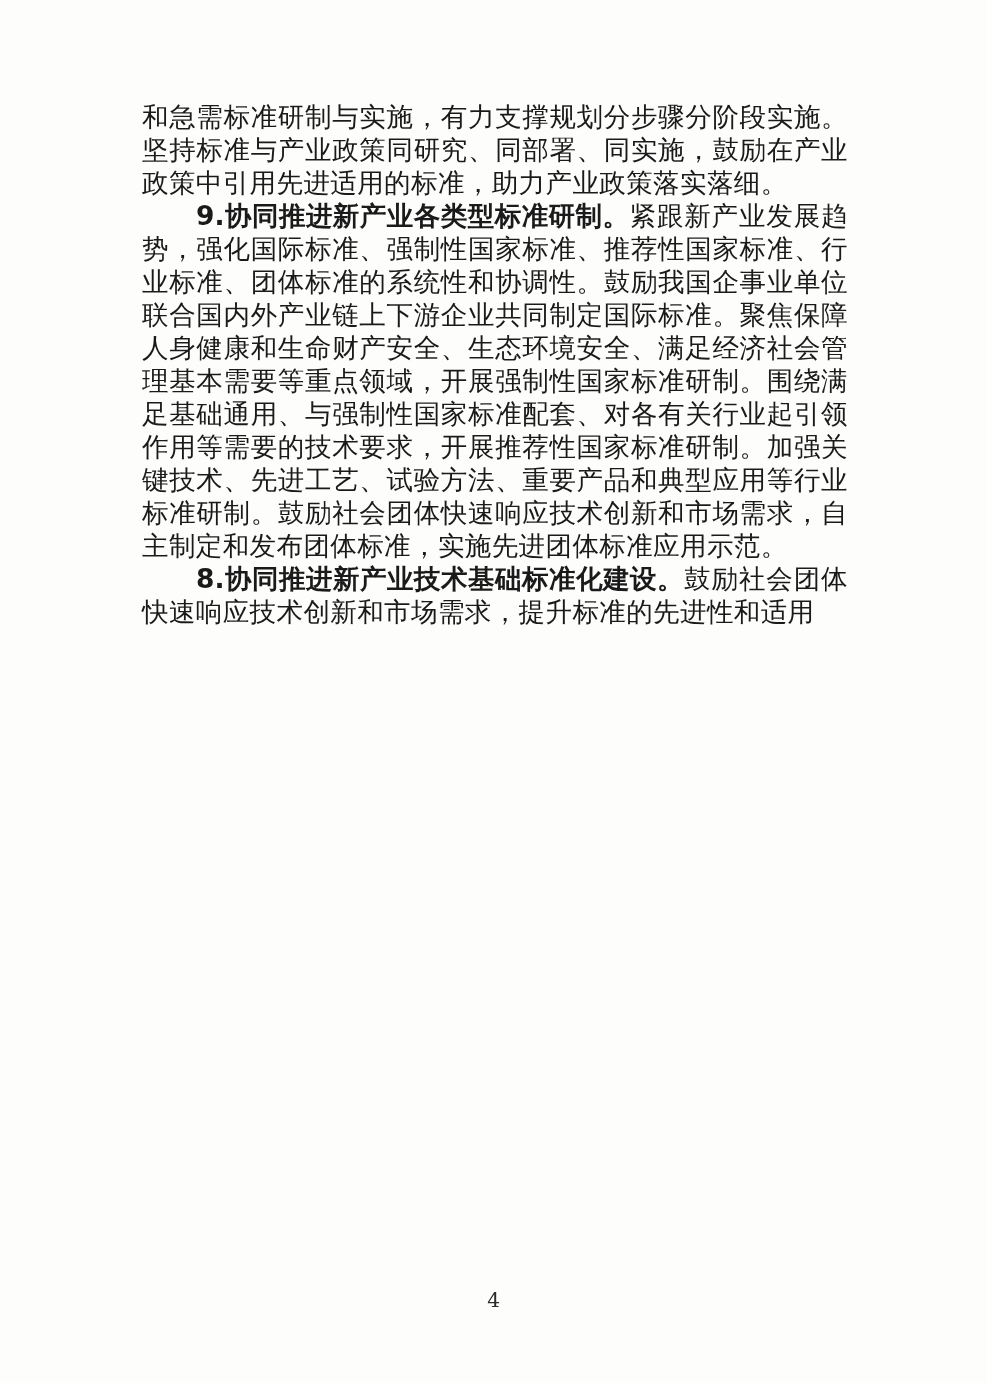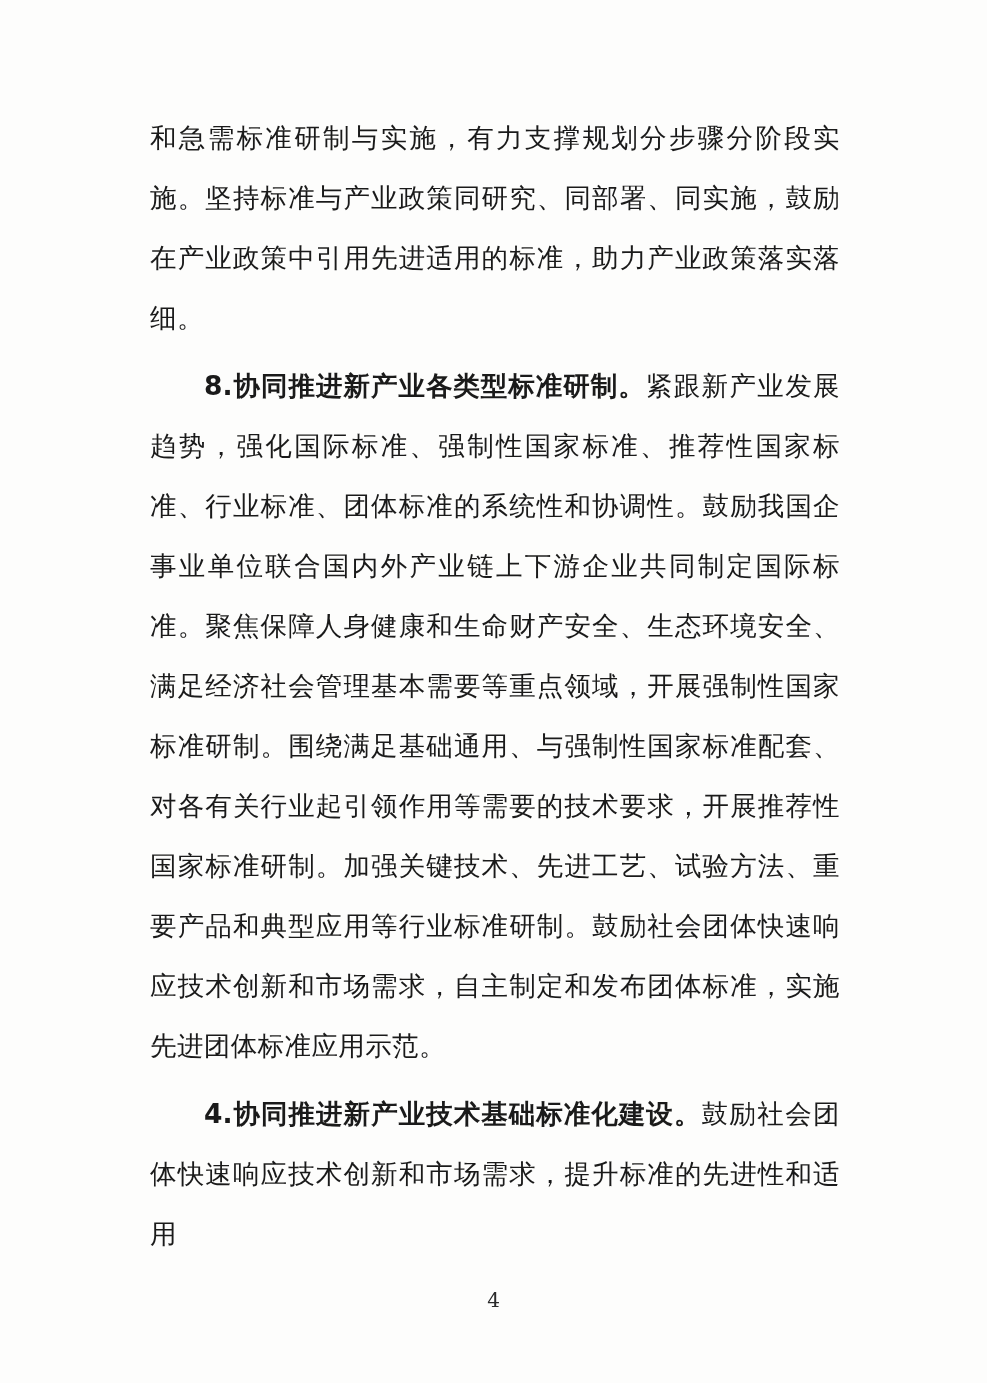--- a/index.html
+++ b/index.html
@@ -16,24 +16,24 @@
     overflow: hidden;
     font-family: "DejaVu Serif", "Liberation Serif", serif;
   }
   .body-area {
     position: absolute;
     left: 142px;
     top: 100px;
     width: 706px;
   }
   p {
-    margin: 8px;
+    margin: 0;
     color: #1a1a1a;
     font-size: 26.5px;
-    line-height: 60px;
+    line-height: 33px;
     text-align: justify;
     text-justify: inter-character;
     letter-spacing: 0.4px;
     font-family: "DejaVu Serif", "Liberation Serif", serif;
   }
   p.cont {
     text-indent: 0;
   }
   p.indent {
     text-indent: 54px;
@@ -55,21 +55,21 @@
   }
 </style>
 </head>
 <body>
 
 <div class="page">
   <div class="body-area">
 
     <p class="cont">和急需标准研制与实施，有力支撑规划分步骤分阶段实施。坚持标准与产业政策同研究、同部署、同实施，鼓励在产业政策中引用先进适用的标准，助力产业政策落实落细。</p>
 
-    <p class="indent"><span class="lead">8.协同推进新产业各类型标准研制。</span><span>紧跟新产业发展趋势，强化国际标准、强制性国家标准、推荐性国家标准、行业标准、团体标准的系统性和协调性。鼓励我国企事业单位联合国内外产业链上下游企业共同制定国际标准。聚焦保障人身健康和生命财产安全、生态环境安全、满足经济社会管理基本需要等重点领域，开展强制性国家标准研制。围绕满足基础通用、与强制性国家标准配套、对各有关行业起引领作用等需要的技术要求，开展推荐性国家标准研制。加强关键技术、先进工艺、试验方法、重要产品和典型应用等行业标准研制。鼓励社会团体快速响应技术创新和市场需求，自主制定和发布团体标准，实施先进团体标准应用示范。</span></p>
+    <p class="indent"><span class="lead">9.协同推进新产业各类型标准研制。</span><span>紧跟新产业发展趋势，强化国际标准、强制性国家标准、推荐性国家标准、行业标准、团体标准的系统性和协调性。鼓励我国企事业单位联合国内外产业链上下游企业共同制定国际标准。聚焦保障人身健康和生命财产安全、生态环境安全、满足经济社会管理基本需要等重点领域，开展强制性国家标准研制。围绕满足基础通用、与强制性国家标准配套、对各有关行业起引领作用等需要的技术要求，开展推荐性国家标准研制。加强关键技术、先进工艺、试验方法、重要产品和典型应用等行业标准研制。鼓励社会团体快速响应技术创新和市场需求，自主制定和发布团体标准，实施先进团体标准应用示范。</span></p>
 
 
-    <p class="indent"><span class="lead">4.协同推进新产业技术基础标准化建设。</span><span>鼓励社会团体快速响应技术创新和市场需求，提升标准的先进性和适用</span></p>
+    <p class="indent"><span class="lead">8.协同推进新产业技术基础标准化建设。</span><span>鼓励社会团体快速响应技术创新和市场需求，提升标准的先进性和适用</span></p>
 
   </div>
 
   <div class="page-number">4</div>
 </div>
 
 </body></html>

